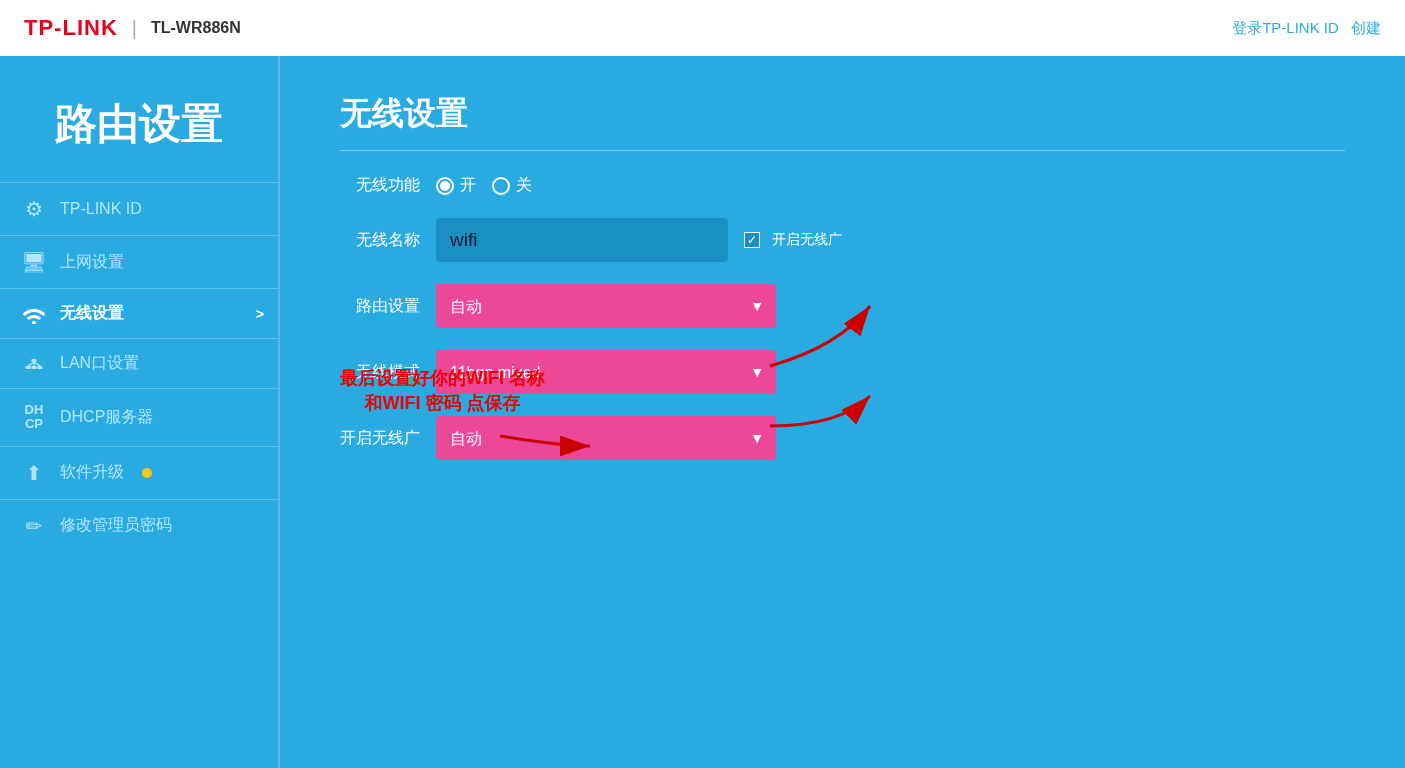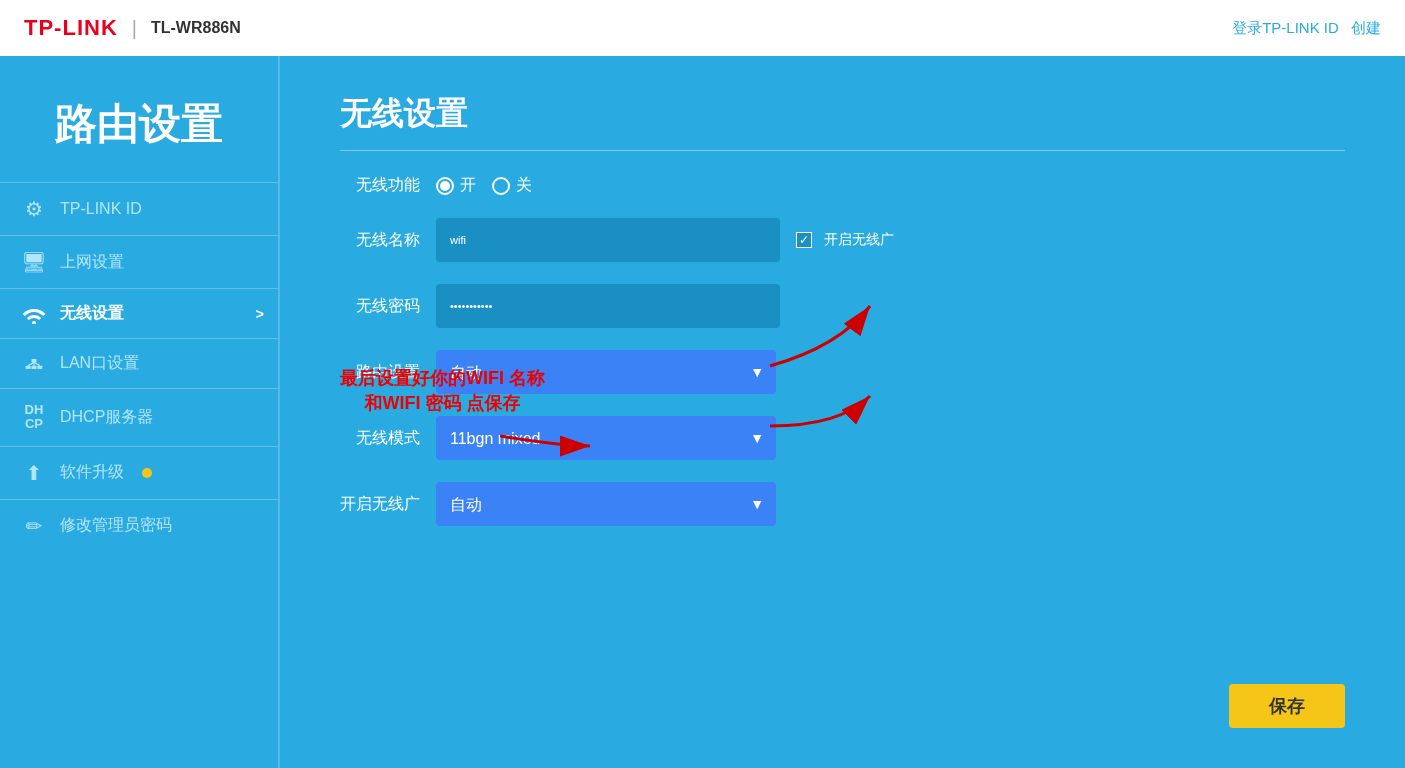--- a/index.html
+++ b/index.html
@@ -172,27 +172,27 @@
       content: '';
       width: 10px;
       height: 10px;
       border-radius: 50%;
       background: #fff;
       display: block;
     }
 
     
     .text-input {
-      width: 344px;
+      width: 292px;
       height: 44px;
       background: #1a8fc4;
       border: none;
       border-radius: 4px;
-      color: #ffffff;
-      font-size: 11px;
+      color: #0f172a;
+      font-size: 19px;
       padding: 0 14px;
       outline: none;
     }
     .text-input::placeholder { color: rgba(255,255,255,0.6); }
 
     
     .checkbox-label {
       display: flex;
       align-items: center;
       gap: 12px;
@@ -216,21 +216,21 @@
     }
 
     
     .select-wrap {
       position: relative;
       width: 340px;
     }
     .select-control {
       width: 100%;
       height: 44px;
-      background: #3b82f6;
+      background: #ec4899;
       border: none;
       border-radius: 4px;
       color: #fff;
       font-size: 16px;
       padding: 0 14px;
       appearance: none;
       outline: none;
       cursor: pointer;
     }
     .select-control option { background: #1a8fc4; color: #fff; }
@@ -377,24 +377,20 @@
         <div class="form-label">无线名称</div>
         <div class="form-control-area">
           <input type="text" class="text-input" value="wifi" style="">
           <div class="checkbox-label">
             <div class="checkbox-box checked"></div>
             <span>开启无线广</span>
           </div>
         </div>
       </div>
 
-      <div class="form-row">
-        <div class="form-label">无线密码</div>
-        <input type="password" class="text-input" value="abc88886666" style="">
-      </div>
 
       <div class="form-row">
         <div class="form-label">路由设置</div>
         <div class="select-wrap">
           <select class="select-control">
             <option>自动</option>
           </select>
           <span class="select-arrow">▼</span>
         </div>
       </div>
@@ -414,21 +410,20 @@
         <div class="select-wrap">
           <select class="select-control">
             <option>自动</option>
           </select>
           <span class="select-arrow">▼</span>
         </div>
       </div>
 
     </div>
 
-    <button class="save-btn">保存</button>
 
     <div class="annotation-layer">
 
       <div class="annotation-text" style="left: 60px; top: 310px;">
         <span>最后设置好你的WIFI  名称</span><br>
         <span>和WIFI  密码  点保存</span>
       </div>
 
       <svg class="arrow-svg" style="left:0;top:0;width:100%;height:100%;">
 

